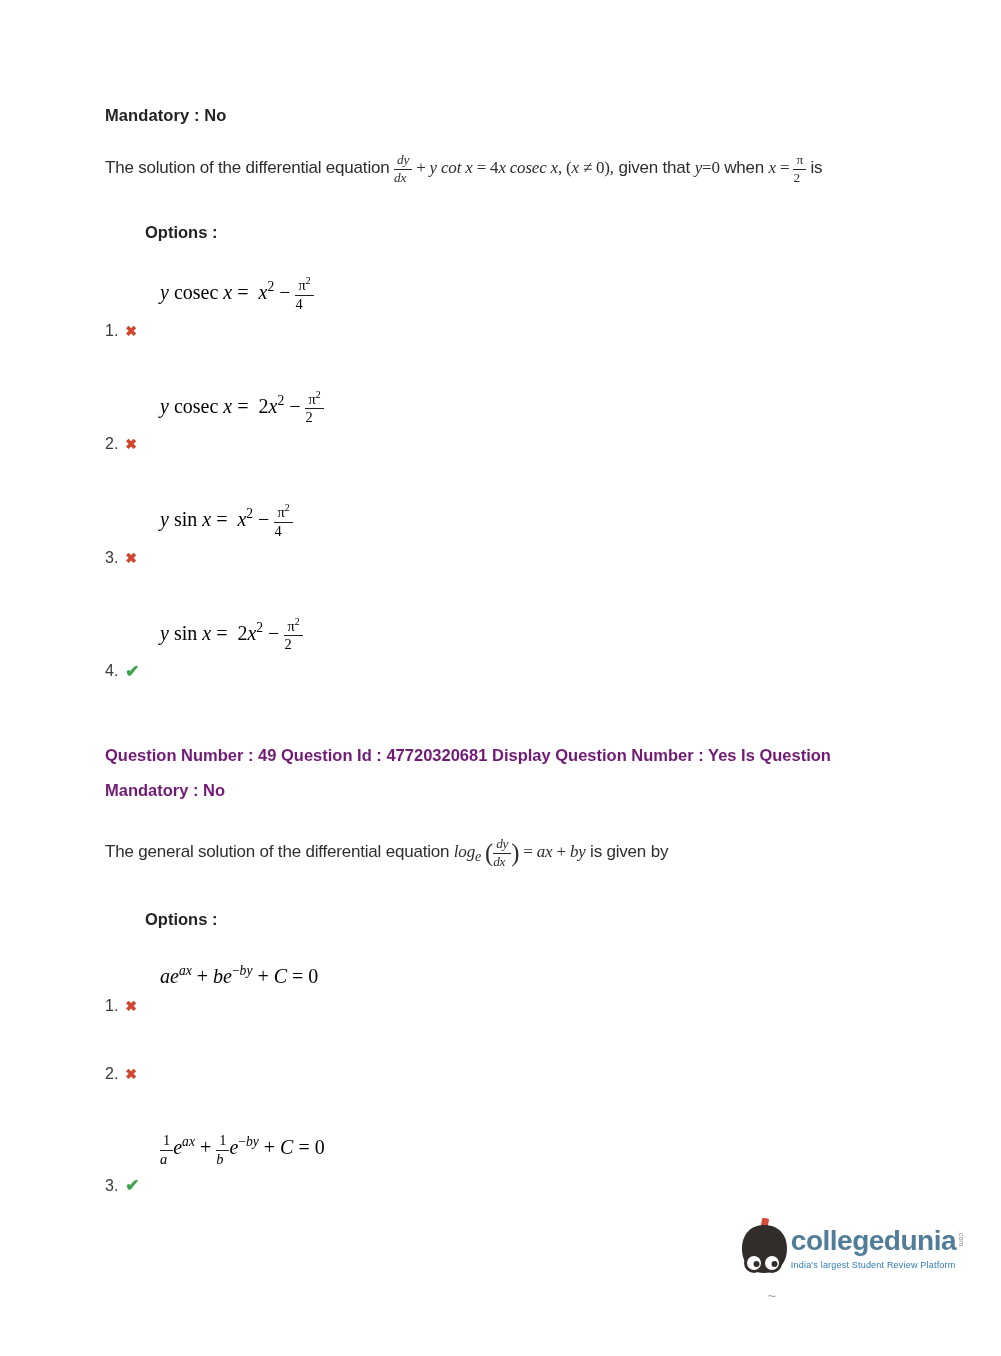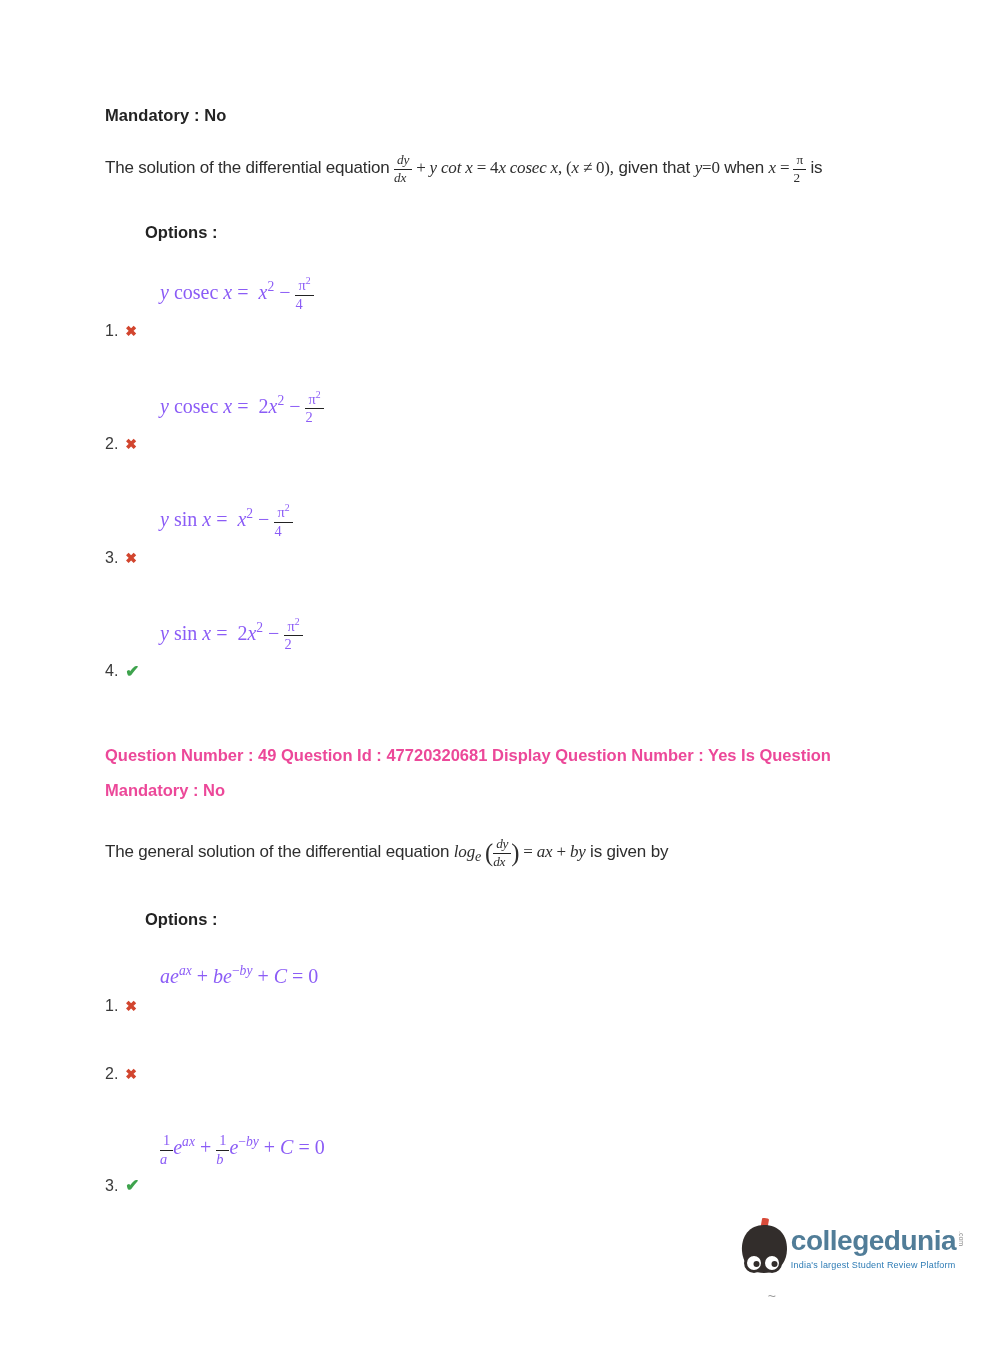--- a/index.html
+++ b/index.html
@@ -2,29 +2,29 @@
 <html><head>
 <meta charset="utf-8">
 <style>
   * { box-sizing: border-box; }
   html,body { margin:0; padding:0; background:#ffffff; }
   body { font-family:"Liberation Sans", sans-serif; color:#222; }
   .page { position:relative; width:1001px; height:1320px; background:#fff; overflow:hidden; margin:0 auto; }
   .content { padding:106px 95px 0 105px; }
 
   .bold-header { font-weight:bold; font-size:16.5px; color:#232323; letter-spacing:0.1px; }
-  .q-header { font-weight:bold; font-size:16.5px; color:#ec4899; line-height:2.1; max-width:800px; margin-top:58px; }
+  .q-header { font-weight:bold; font-size:16.5px; color:#701a75; line-height:2.1; max-width:800px; margin-top:58px; }
 
   .question-text { margin-top:28px; font-size:17px; color:#2e2e2e; letter-spacing:-0.2px; max-width:840px; line-height:1.5; }
   .question-text .math { font-family:"Liberation Serif", serif; font-size:17px; }
   .options-label { font-weight:bold; font-size:16.5px; color:#232323; margin-top:38px;margin-left:40px; }
 
   .options-list { margin-top:34px; }
   .option { margin-bottom:50px; }
-  .option-formula { font-family:"Liberation Serif", serif; font-size:20px; color:#8b5cf6; margin-left:55px; margin-bottom:9px; }
+  .option-formula { font-family:"Liberation Serif", serif; font-size:20px; color:#000000; margin-left:55px; margin-bottom:9px; }
   .option-marker { display:flex; align-items:center; gap:7px; font-size:16px; color:#3a3a3a; }
   .opt-num { color:#3a3a3a; }
   .icon-wrong { color:#d2452e; font-size:14px; font-weight:bold; line-height:1; }
   .icon-correct { color:#3ea34d; font-size:17px; font-weight:bold; line-height:1; }
 
   
   .frac { display:inline-block; vertical-align:-0.7em; line-height:1.1; font-size:0.72em; }
   .frac .num { display:block; border-bottom:1px solid #222; padding:0 3px 1px 3px; }
   .frac .den { display:block; padding-top:1px; }
   .frac.small { font-size:0.78em; vertical-align:-0.65em; }

